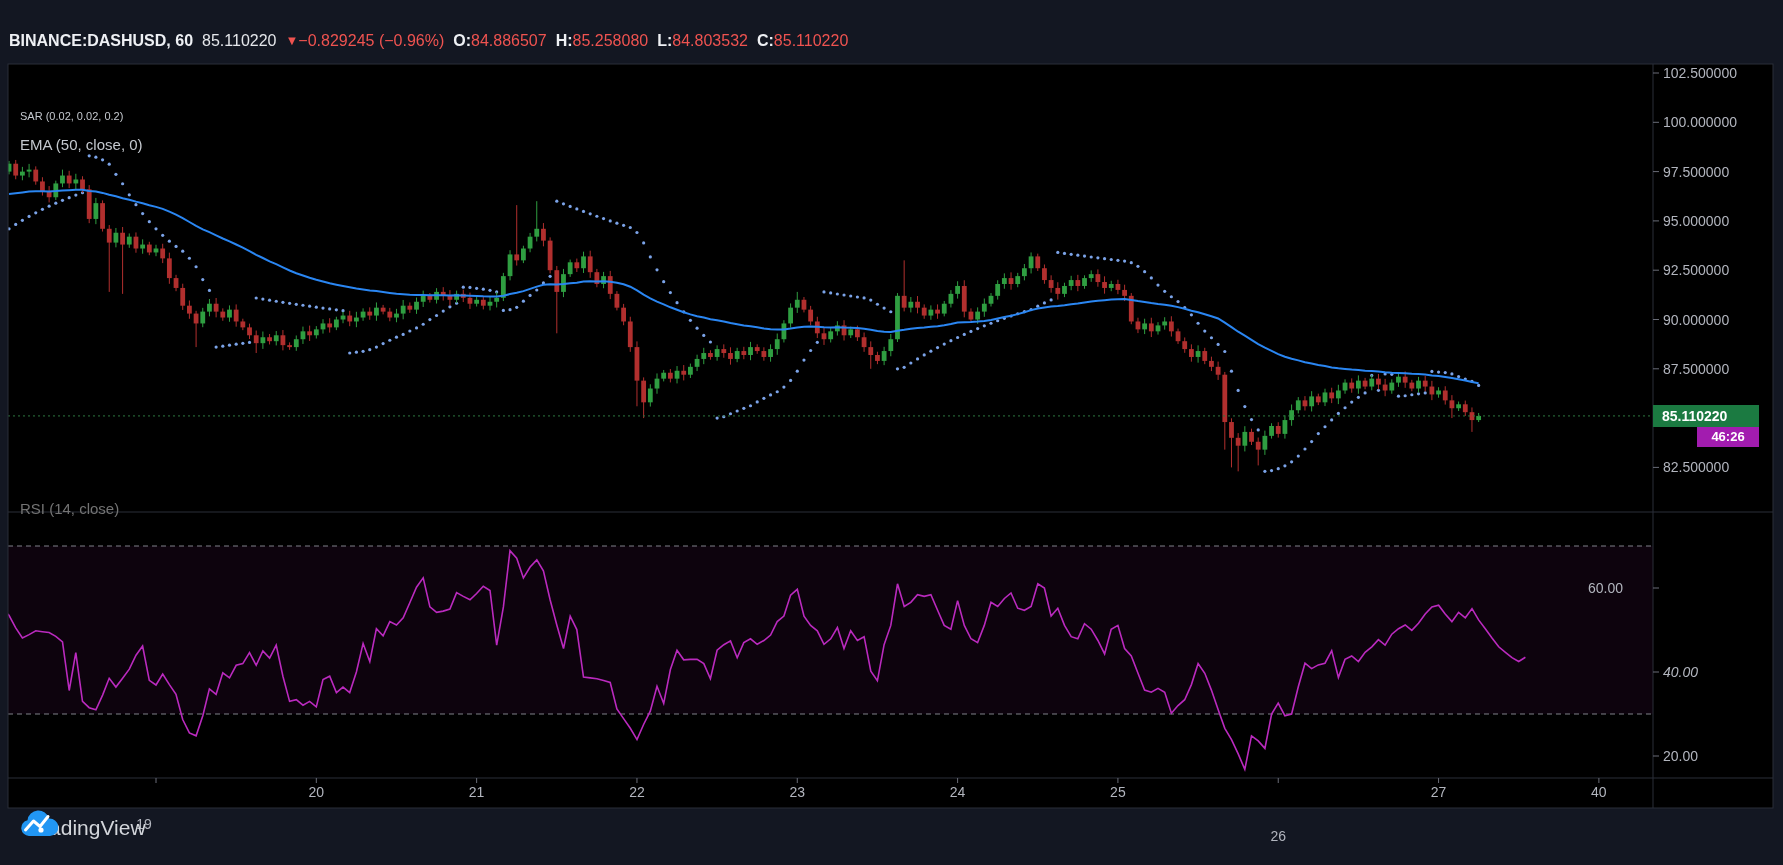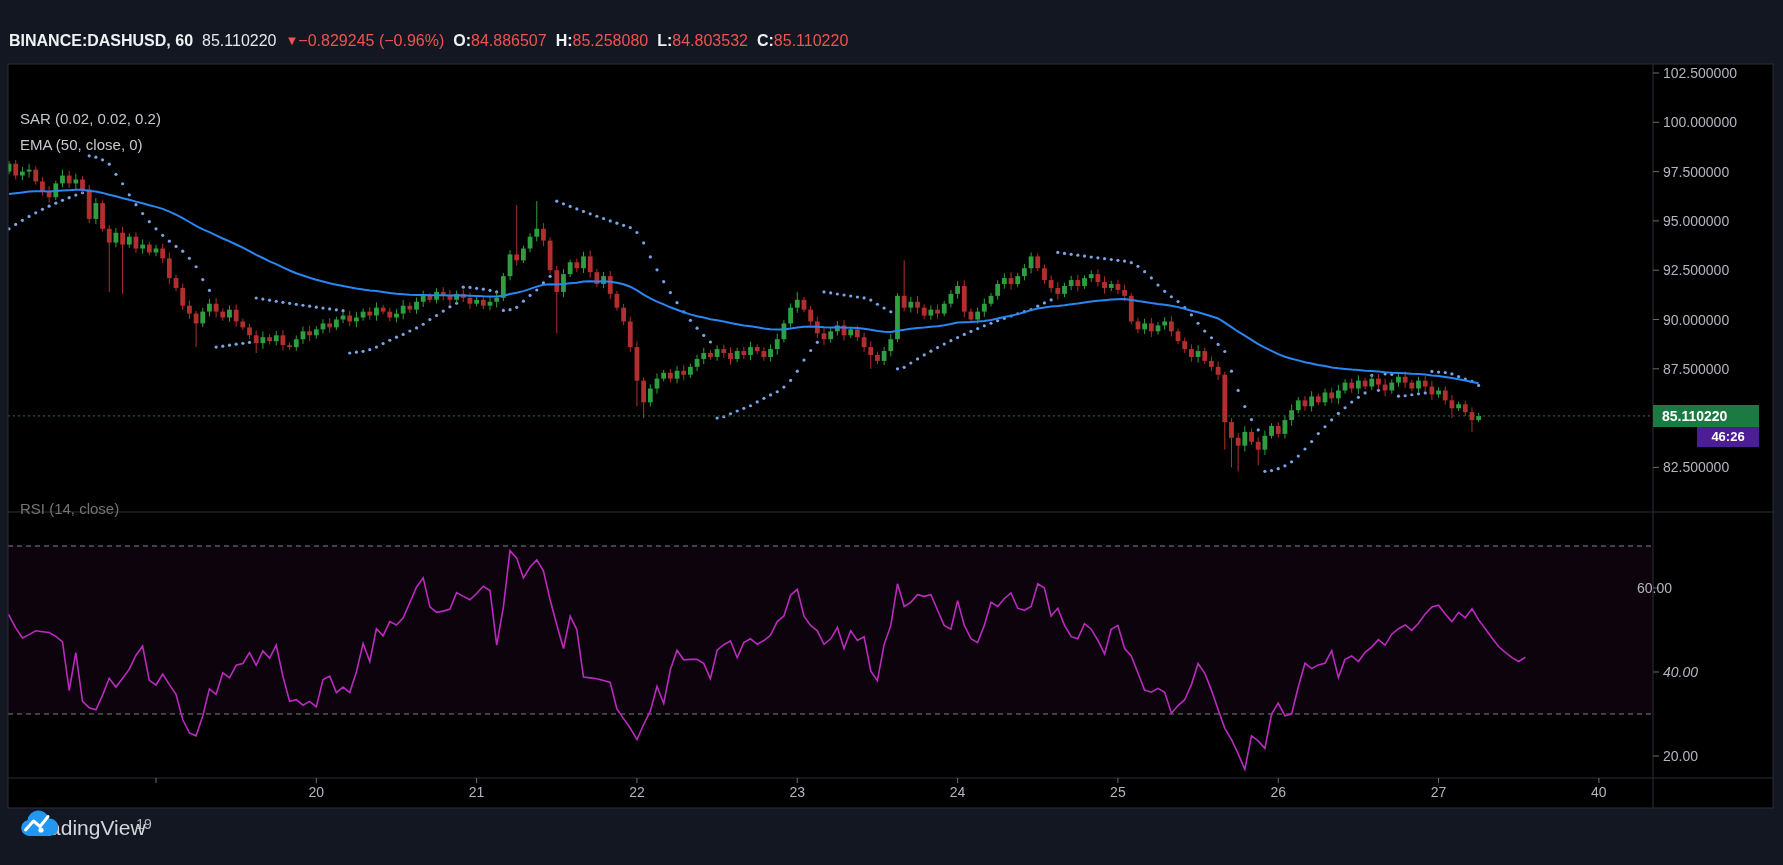--- a/index.html
+++ b/index.html
@@ -10,21 +10,21 @@
   #hdr1{top:7px;}
   #hdr2{top:32px;}
   .b{font-weight:700;color:#eef0f4;}
   .red{color:#ef5350;}
   .arrow{color:#ef5350;font-size:13px;position:relative;top:-1px;}
   .sp{display:inline-block;width:9px;}
   #chart-wrap{position:absolute;left:0;top:0;width:1783px;height:865px;}
   svg{position:absolute;left:0;top:0;}
   .legend{position:absolute;white-space:nowrap;}
   #legend-title{left:20px;top:84px;font-size:16px;font-weight:700;color:#d8dade;}
-  #legend-sar{left:20px;top:110px;font-size:15px;color:#c4c8ce;}
+  #legend-sar{left:20px;top:110px;font-size:11px;color:#c4c8ce;}
   #legend-ema{left:20px;top:136px;font-size:15px;color:#c4c8ce;}
   #legend-rsi{left:20px;top:500px;font-size:15px;color:#737373;}
   .axlabel{position:absolute;font-size:14px;color:#b2b5be;}
   .tlabel{position:absolute;font-size:14px;color:#b2b5be;transform:translateX(-50%);top:784px;}
   #price-flag{position:absolute;left:1653px;width:106px;height:22px;line-height:22px;
       padding-left:9px;box-sizing:border-box;font-size:14px;font-weight:700;color:#fff;}
   #countdown-flag{position:absolute;left:1697px;width:62px;height:20px;line-height:20px;
       text-align:center;font-size:13px;font-weight:700;color:#fff;}
   #tv-footer{position:absolute;left:20px;top:810px;height:36px;display:flex;align-items:center;}
   #tv-footer-text{margin-left:10px;font-size:21px;font-weight:500;color:#d3d6db;}
@@ -755,39 +755,39 @@
       <div class="axlabel" style="left: 1663px; top: 65px;">102.500000</div>
       <div class="axlabel" style="left: 1663px; top: 114.3px;">100.000000</div>
       <div class="axlabel" style="left: 1663px; top: 163.6px;">97.500000</div>
       <div class="axlabel" style="left: 1663px; top: 212.9px;">95.000000</div>
       <div class="axlabel" style="left: 1663px; top: 262.2px;">92.500000</div>
       <div class="axlabel" style="left: 1663px; top: 311.5px;">90.000000</div>
       <div class="axlabel" style="left: 1663px; top: 360.8px;">87.500000</div>
       <div class="axlabel" style="left: 1663px; top: 459.4px;">82.500000</div>
     </div>
   <div id="rsi-axis">
-      <div class="axlabel" style="left: 1637px; top: 580px;">60.00</div>
+      <div class="axlabel" style="left: 1588px; top: 580px;">60.00</div>
       <div class="axlabel" style="left: 1663px; top: 664px; font-style: italic;">40.00</div>
       <div class="axlabel" style="left: 1663px; top: 748px;">20.00</div>
     </div>
   <div id="time-axis">
       <div class="tlabel" style="left: 144px; margin-top: 32px;">19</div>
       <div class="tlabel" style="left: 316.32px;">20</div>
       <div class="tlabel" style="left: 476.64px;">21</div>
       <div class="tlabel" style="left: 636.96px;">22</div>
       <div class="tlabel" style="left: 797.28px;">23</div>
       <div class="tlabel" style="left: 957.6px;">24</div>
       <div class="tlabel" style="left: 1117.92px;">25</div>
-      <div class="tlabel" style="left: 1278.24px;">26</div>
+      <div class="tlabel" style="left: 1278.24px; margin-top: 44px;">26</div>
       <div class="tlabel" style="left: 1438.56px;">27</div>
       <div class="tlabel" style="left: 1598.88px;">40</div>
     </div>
 
   <div id="price-flag" style="top: 404.926px; background: rgb(27, 122, 65);">85.110220</div>
-  <div id="countdown-flag" style="top: 426.926px; background: #4c1d95;">46:26</div>
+  <div id="countdown-flag" style="top: 426.926px; background: #a21caf;">46:26</div>
 
   <div id="tv-footer">
     <svg width="38" height="28" viewBox="0 0 38 28">
       <path d="M9 26 a8 8 0 0 1 -1.5-15.8 A11 11 0 0 1 29 8.5 A7.5 7.5 0 0 1 30 26 Z" fill="#2196f3"></path>
       <path d="M5.5 20 l8-9 6.5 5.5 8-10" stroke="#ffffff" stroke-width="3" fill="none" stroke-linecap="round" stroke-linejoin="round"></path>
       <circle cx="21" cy="20" r="2.6" fill="#ffffff"></circle>
     </svg>
     <span id="tv-footer-text">TradingView</span>
   </div>
 </div>

